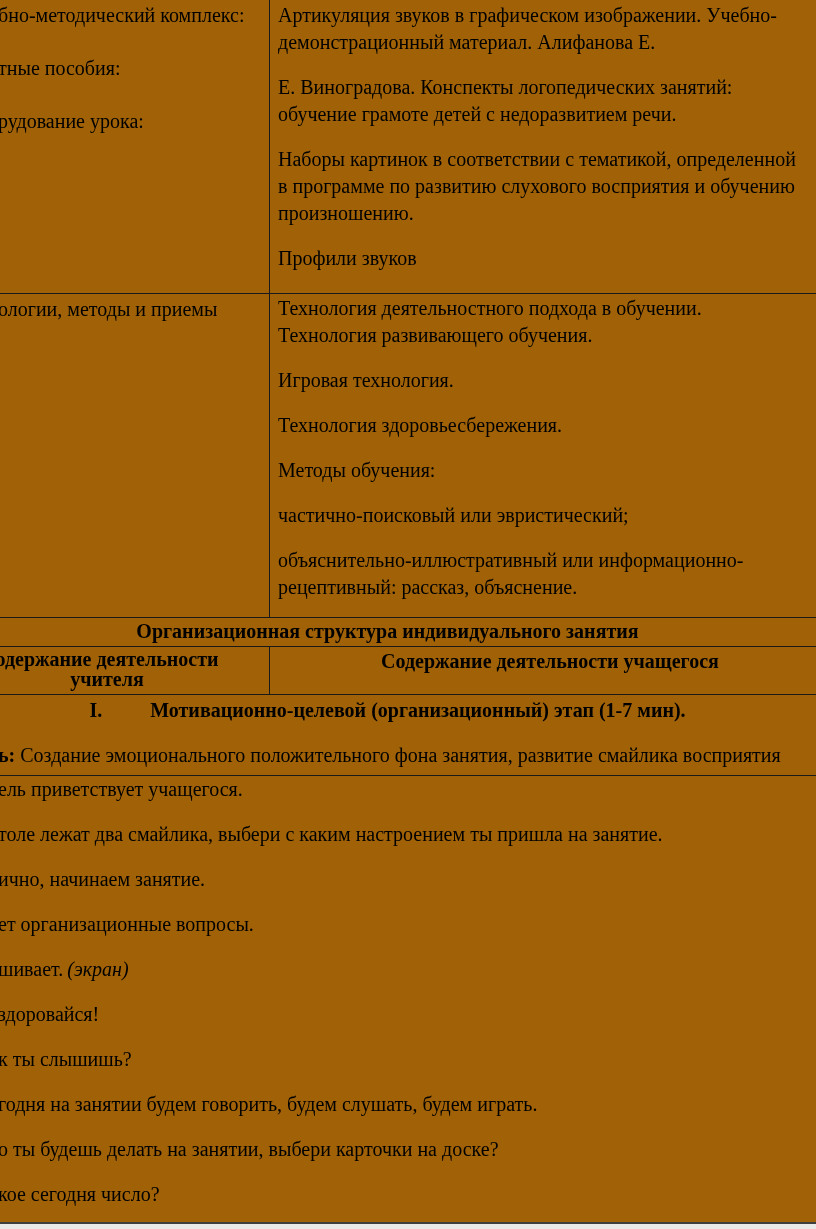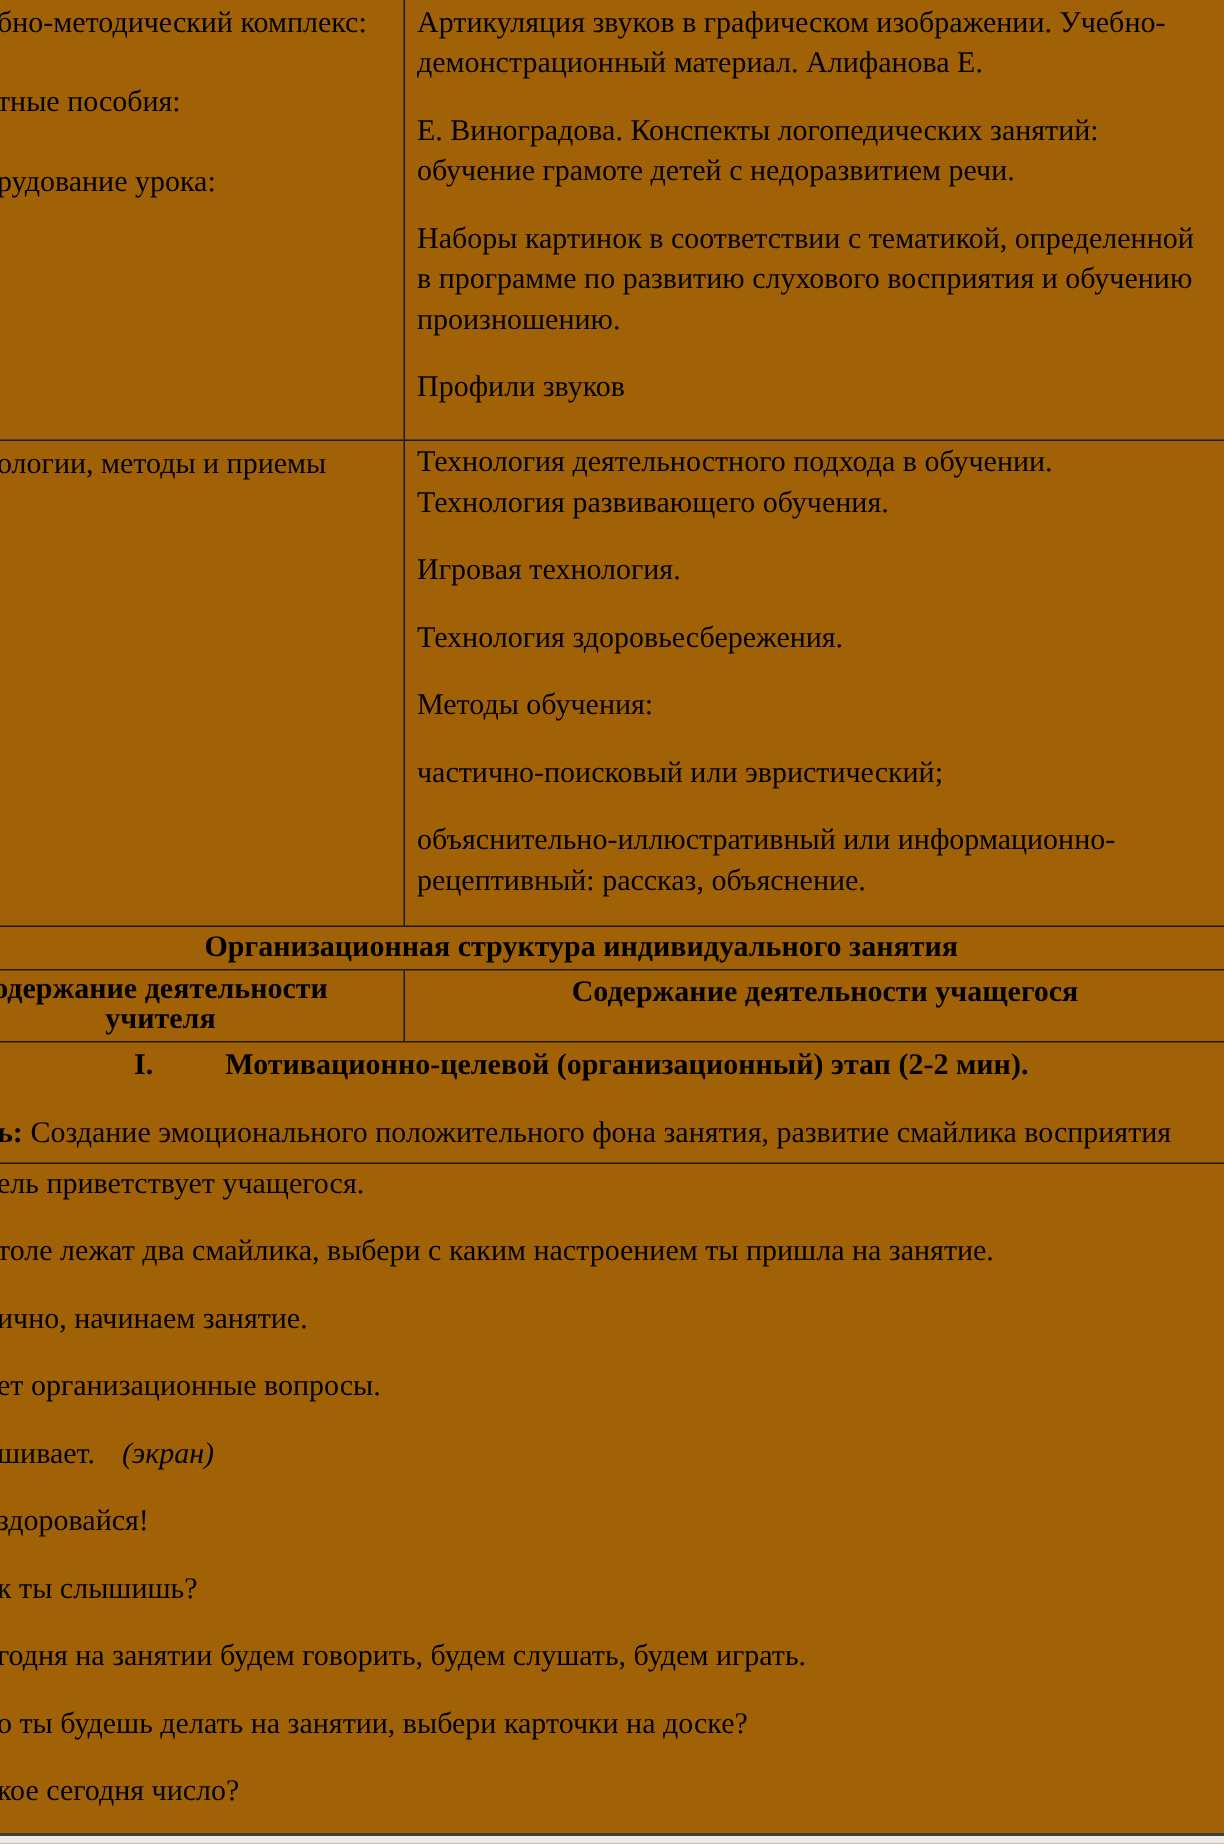--- a/index.html
+++ b/index.html
@@ -34,21 +34,21 @@
   .hcell-l { width:325px; border-right:1px solid #1a1a1a; padding-top:2px; line-height:20px; white-space:pre; }
   .hcell-r { flex:1; padding-top:4px; line-height:20px; white-space:pre; }
 
   .stage-row { height:81px; border-bottom:1px solid #1a1a1a; padding-top:2px; }
   .stage-line { text-align:center; font-weight:bold; }
   .stage-num { margin-right:48px; }
   .goal-line { padding-left:53px; }
   .goal-label { font-weight:bold; }
 
   .dialogue { height:446px; padding-left:53px; }
-  .note { font-style:italic; margin-left:18px; }
+  .note { font-style:italic; margin-left:4px; }
 
   .page-edge { height:2px; background:#3f3f3f; }
   .page-gap { height:5px; background:#e9e9e9; }
 </style>
 </head>
 <body>
 
 <div class="viewport">
   <div class="doc">
 
@@ -88,21 +88,21 @@
 
     <div class="heading-row">Организационная структура индивидуального занятия</div>
 
     <div class="header-row">
       <div class="hcell-l">одержание деятельности
 учителя</div>
       <div class="hcell-r">Содержание деятельности учащегося</div>
     </div>
 
     <div class="stage-row">
-      <p class="stage-line"><span class="stage-num">I.</span><span>Мотивационно-целевой (организационный) этап (2-2 мин).</span></p>
+      <p class="stage-line"><span class="stage-num">I.</span><span>Мотивационно-целевой (организационный) этап (1-7 мин).</span></p>
       <p class="goal-line"><span class="goal-label">ь:</span><span> Создание эмоционального положительного фона занятия, развитие смайлика восприятия</span></p>
     </div>
 
     <div class="dialogue">
       <p>ель приветствует учащегося.</p>
       <p>толе лежат два смайлика, выбери с каким настроением ты пришла на занятие.</p>
       <p>ично, начинаем занятие.</p>
       <p>ет организационные вопросы.</p>
       <p><span>шивает.</span><span class="note">(экран)</span></p>
       <p>здоровайся!</p>

